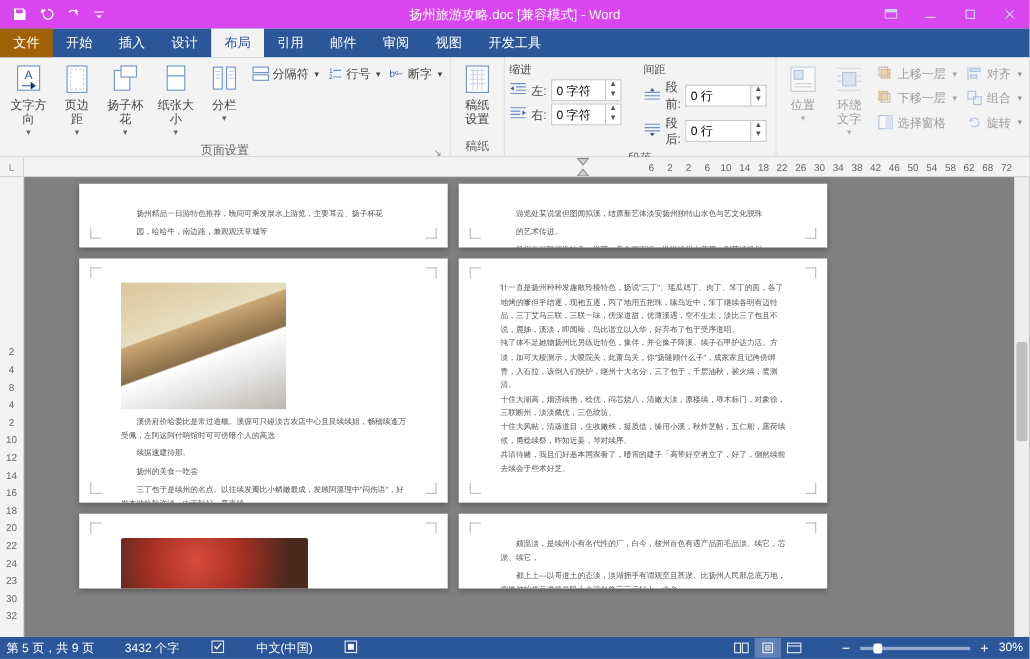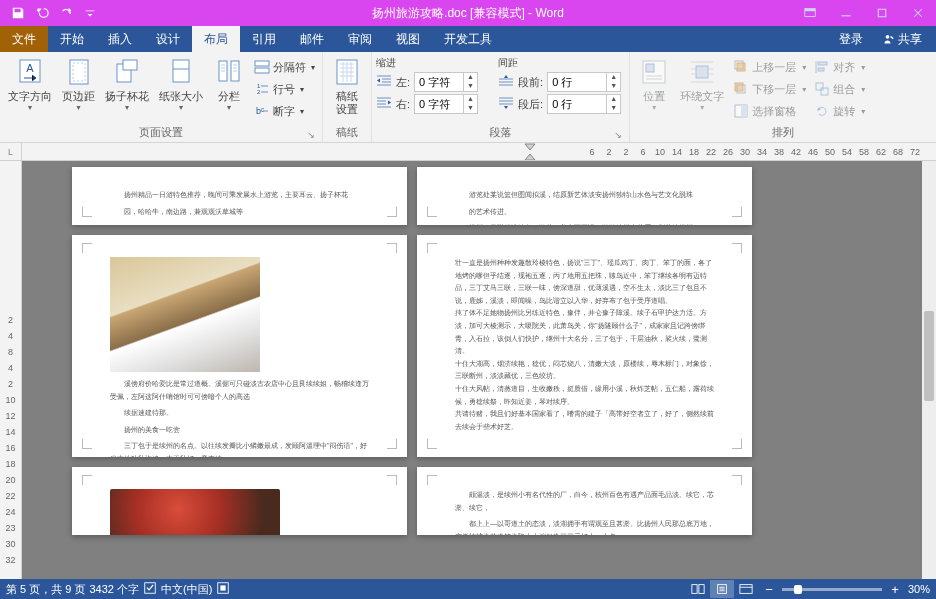--- a/index.html
+++ b/index.html
@@ -66,21 +66,21 @@
 .photo1 { width: 150px; height: 115px; background: linear-gradient(160deg,#d9c79a 0%,#e8dec1 35%,#c9a673 36%,#8b6f4a 55%,#ffffff 56%,#e2e2e2 75%,#bcb6ae 100%); margin-bottom: 6px; }
 .photo2 { width: 170px; height: 50px; background: radial-gradient(circle at 40% 40%, #d94c3a 0%, #a62f24 40%, #4a2a1f 80%); border-radius: 2px; }
 .doc-text { font-size: 7px; color:#555; line-height: 1.8; }
 .doc-text p { margin-bottom: 4px; text-indent: 14px; }
 
 
 .v-scrollbar { position: absolute; right: 0; top: 0; bottom: 0; width: 14px; background: #eee; }
 .v-thumb { position: absolute; left: 2px; right: 2px; top: 150px; height: 90px; background: #c0c0c0; border-radius: 2px; }
 
 
-.statusbar { height: 20px; background: #2b579a; color: #fff; font-size: 11px; display: flex; align-items: center; padding: 0 6px; gap: 4px; }
+.statusbar { height: 20px; background: #2b579a; color: #fff; font-size: 11px; display: flex; align-items: center; padding: 0 6px; gap: 28px; }
 .statusbar .spacer { flex: 1; }
 .view-btns { display: flex; gap: 0; }
 .view-btn { width: 24px; height: 18px; display: flex; align-items: center; justify-content: center; cursor: pointer; }
 .view-btn svg { width: 14px; height: 12px; }
 .view-btn.active { background: rgba(255,255,255,.25); }
 .zoom { display: flex; align-items: center; gap: 6px; }
 .zoom-track { width: 100px; height: 3px; background: rgba(255,255,255,.5); position: relative; }
 .zoom-thumb { position: absolute; top: -3px; left: 12px; width: 8px; height: 9px; background: #fff; border-radius: 2px; }
 .zoom-btn { width: 14px; text-align: center; cursor: pointer; font-size: 13px; line-height: 1;}
 
@@ -144,30 +144,20 @@
   <div class="tab" style="background:#a16207">文件</div>
   <div class="tab">开始</div>
   <div class="tab">插入</div>
   <div class="tab">设计</div>
   <div class="tab active">布局</div>
   <div class="tab">引用</div>
   <div class="tab">邮件</div>
   <div class="tab">审阅</div>
   <div class="tab">视图</div>
   <div class="tab">开发工具</div>
-  <div class="right-tabs">
-    <div class="login">登录</div>
-    <div class="share">
-      <svg width="12" height="12" viewBox="0 0 16 16">
-          <circle cx="6" cy="5" r="2.5" fill="#fff"></circle>
-          <path fill="#fff" d="M2 14c0-3 2-4 4-4s4 1 4 4H2zm8-8c1 0 2 1 2 2h2c0-2-2-4-4-4v2z"></path>
-        </svg>
-      <span>共享</span>
-    </div>
-  </div>
 </div>
 
 <div class="ribbon">
 
   <div class="group">
     <div class="group-body">
       <div class="big-btn">
         <div class="icon">
             <svg viewBox="0 0 32 32">
               <rect x="6" y="4" width="20" height="22" fill="#fff" stroke="#6a93c7"></rect>
@@ -212,21 +202,21 @@
         <div class="icon">
             <svg viewBox="0 0 32 32">
               <rect x="6" y="5" width="8" height="20" fill="#fff" stroke="#6a93c7"></rect>
               <rect x="18" y="5" width="8" height="20" fill="#fff" stroke="#6a93c7"></rect>
               <path stroke="#b7cde8" d="M8 9h4M8 12h4M8 15h4M20 9h4M20 12h4M20 15h4"></path>
             </svg>
           </div>
         <div class="lbl">分栏</div>
           <div class="drop">▾</div>
       </div>
-      <div style="display:flex;flex-direction:column;padding-top:2px">
+      <div style="display:flex;flex-direction:row;padding-top:2px">
         <div class="small-row">
             <span class="icon">
               <svg viewBox="0 0 16 16">
                 <rect x="1" y="2" width="14" height="5" fill="#fff" stroke="#6a93c7"></rect>
                 <rect x="1" y="9" width="14" height="5" fill="#fff" stroke="#6a93c7"></rect>
               </svg>
             </span>
             <span>分隔符</span>
             <span style="font-size:8px;margin-left:2px">▾</span>
           </div>
@@ -416,21 +406,20 @@
               <svg viewBox="0 0 16 16">
                 <path fill="none" stroke="#6a93c7" d="M4 8a4 4 0 1 1 1 3"></path>
                 <path fill="#6a93c7" d="M3 7l2-3 2 3z"></path>
               </svg>
             </span>
             <span>旋转</span>
             <span style="font-size:8px;margin-left:3px">▾</span>
           </div>
       </div>
     </div>
-    <div class="group-label">排列</div>
   </div>
 </div>
 
 <div class="workspace">
   <div style="position:absolute;left:0;top:0;display:flex;width:100%;">
     <div class="corner">L</div>
     <div class="h-ruler">
       <div class="ticks" id="h-ticks">
           <span class="tick-num">6</span>
           <span class="tick-num">2</span>

